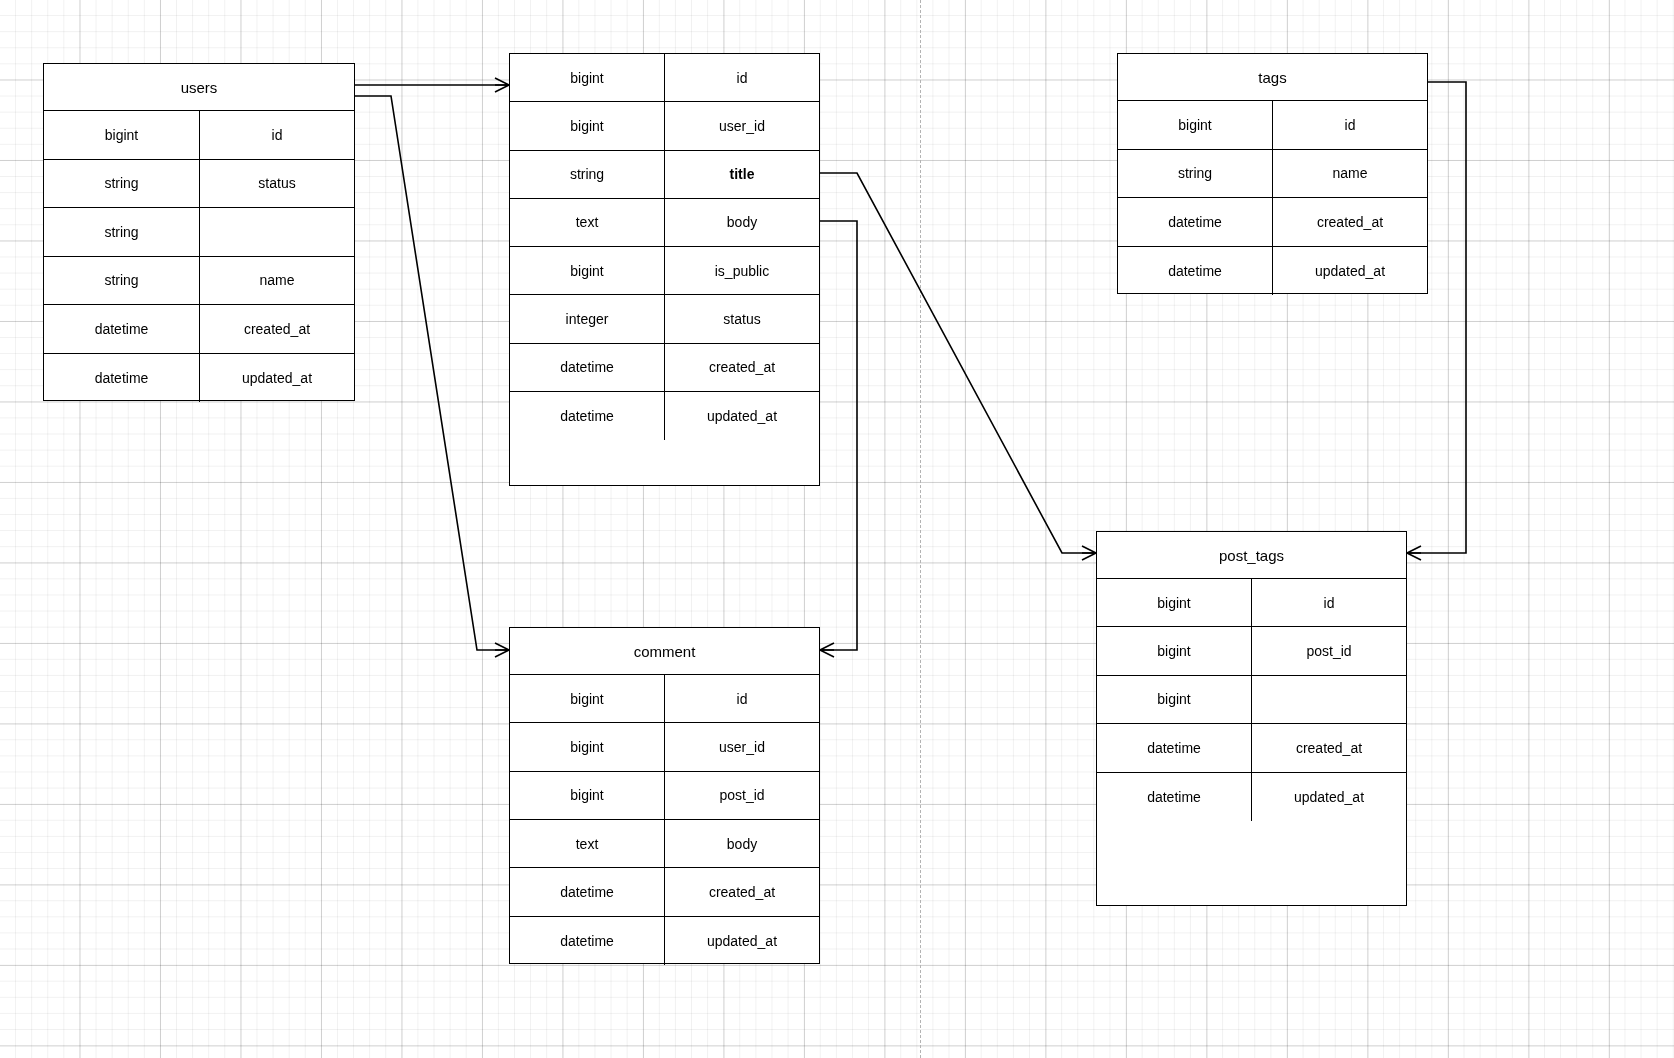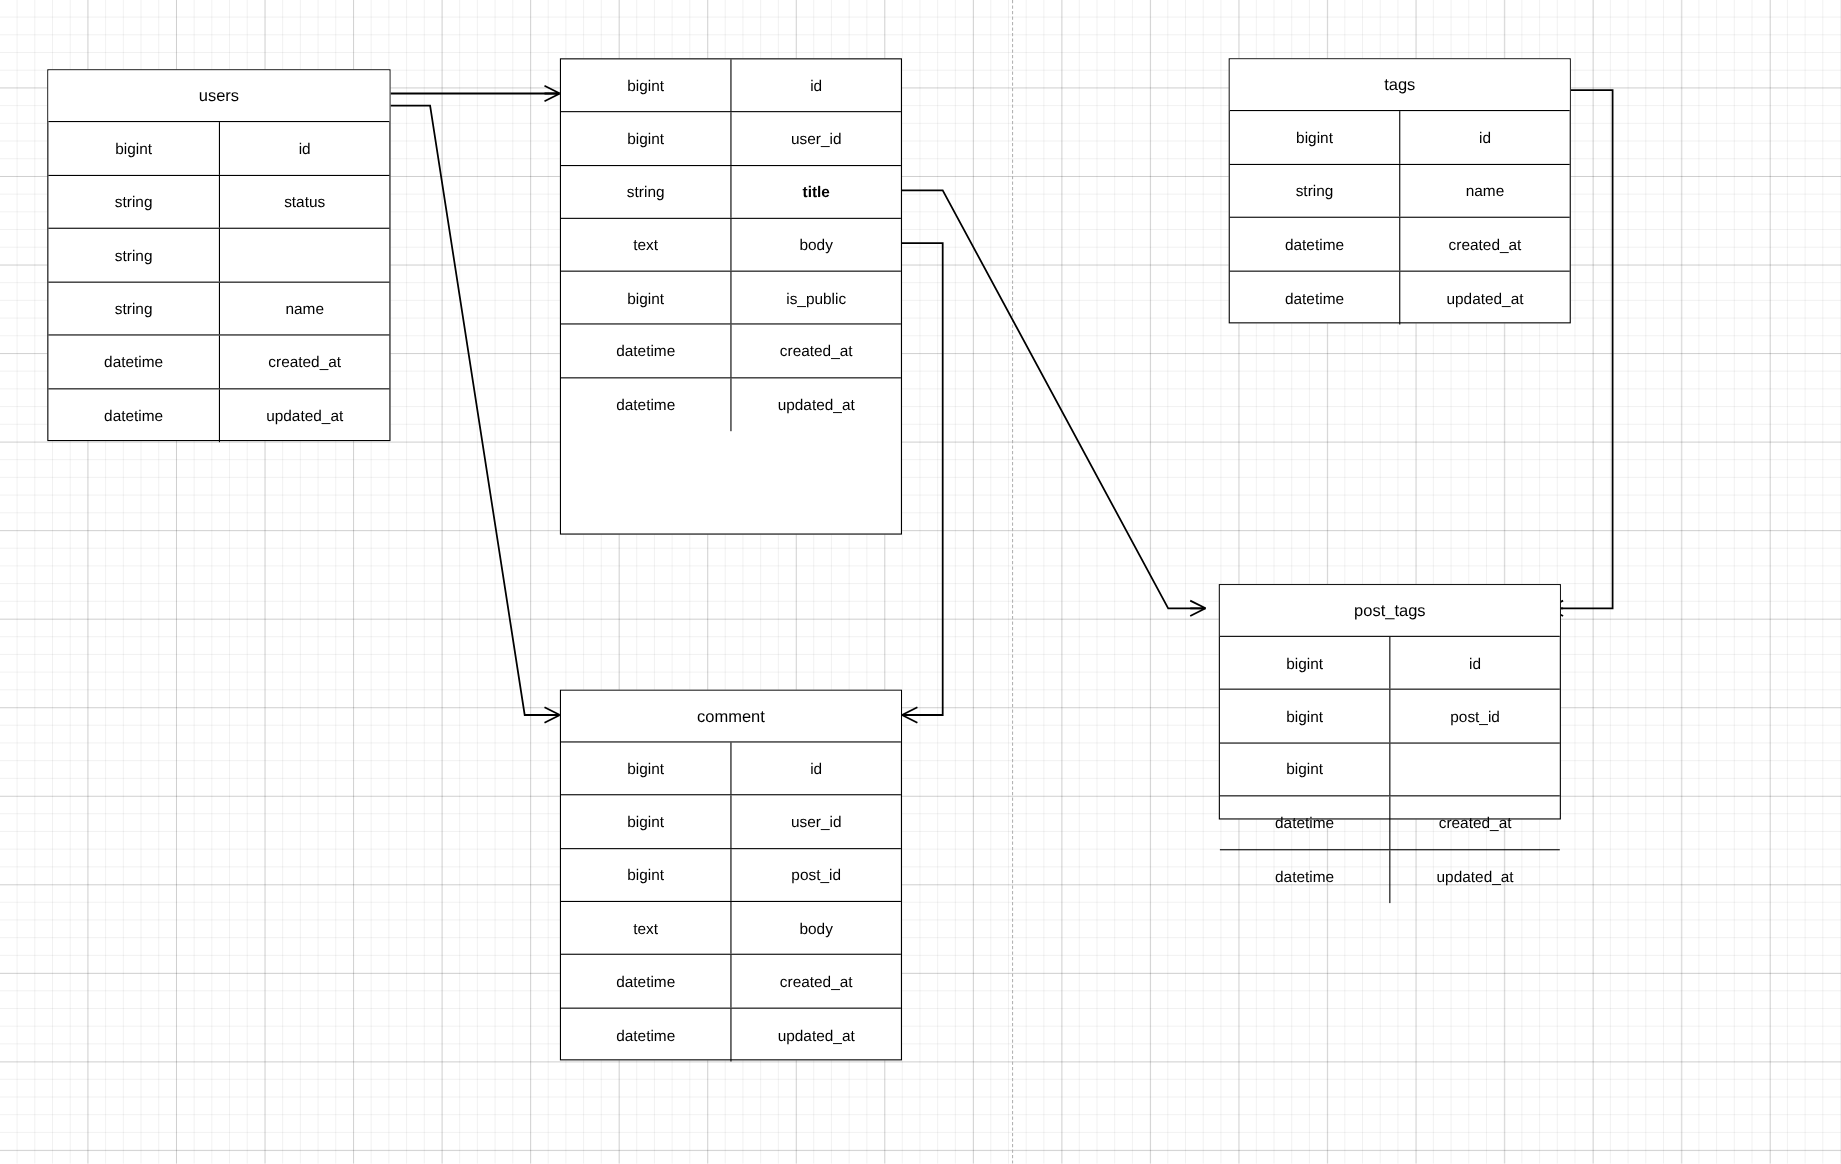--- a/index.html
+++ b/index.html
@@ -170,20 +170,24 @@
         </div>
         <div class="row" style="height: 48.25px;">
           <div class="cell cell-type" style="width: 155px; flex: 0 0 155px;">text</div>
           <div class="cell cell-name" style="flex: 1 1 auto;">body</div>
         </div>
         <div class="row" style="height: 48.25px;">
           <div class="cell cell-type" style="width: 155px; flex: 0 0 155px;">bigint</div>
           <div class="cell cell-name" style="flex: 1 1 auto;">is_public</div>
         </div>
         <div class="row" style="height: 48.25px;">
+          <div class="cell cell-type" style="width: 155px; flex: 0 0 155px;">integer</div>
+          <div class="cell cell-name" style="flex: 1 1 auto;">status</div>
+        </div>
+        <div class="row" style="height: 48.25px;">
           <div class="cell cell-type" style="width: 155px; flex: 0 0 155px;">datetime</div>
           <div class="cell cell-name" style="flex: 1 1 auto;">created_at</div>
         </div>
         <div class="row" style="height: 48.25px;">
           <div class="cell cell-type" style="width: 155px; flex: 0 0 155px;">datetime</div>
           <div class="cell cell-name" style="flex: 1 1 auto;">updated_at</div>
         </div>
       </div>
     </div>
     <div class="entity" style="left: 1117px; top: 53px; width: 311px; height: 241px;">
@@ -229,21 +233,21 @@
         <div class="row" style="height: 48.3333px;">
           <div class="cell cell-type" style="width: 155px; flex: 0 0 155px;">datetime</div>
           <div class="cell cell-name" style="flex: 1 1 auto;">created_at</div>
         </div>
         <div class="row" style="height: 48.3333px;">
           <div class="cell cell-type" style="width: 155px; flex: 0 0 155px;">datetime</div>
           <div class="cell cell-name" style="flex: 1 1 auto;">updated_at</div>
         </div>
       </div>
     </div>
-    <div class="entity" style="left: 1096px; top: 531px; width: 311px; height: 214px; margin-left: 12px;">
+    <div class="entity" style="left: 1096px; top: 531px; width: 311px; height: 375px;">
       <div class="entity-title">post_tags</div>
       <div class="entity-rows">
         <div class="row" style="height: 48.4px;">
           <div class="cell cell-type" style="width: 155px; flex: 0 0 155px;">bigint</div>
           <div class="cell cell-name" style="flex: 1 1 auto;">id</div>
         </div>
         <div class="row" style="height: 48.4px;">
           <div class="cell cell-type" style="width: 155px; flex: 0 0 155px;">bigint</div>
           <div class="cell cell-name" style="flex: 1 1 auto;">post_id</div>
         </div>

